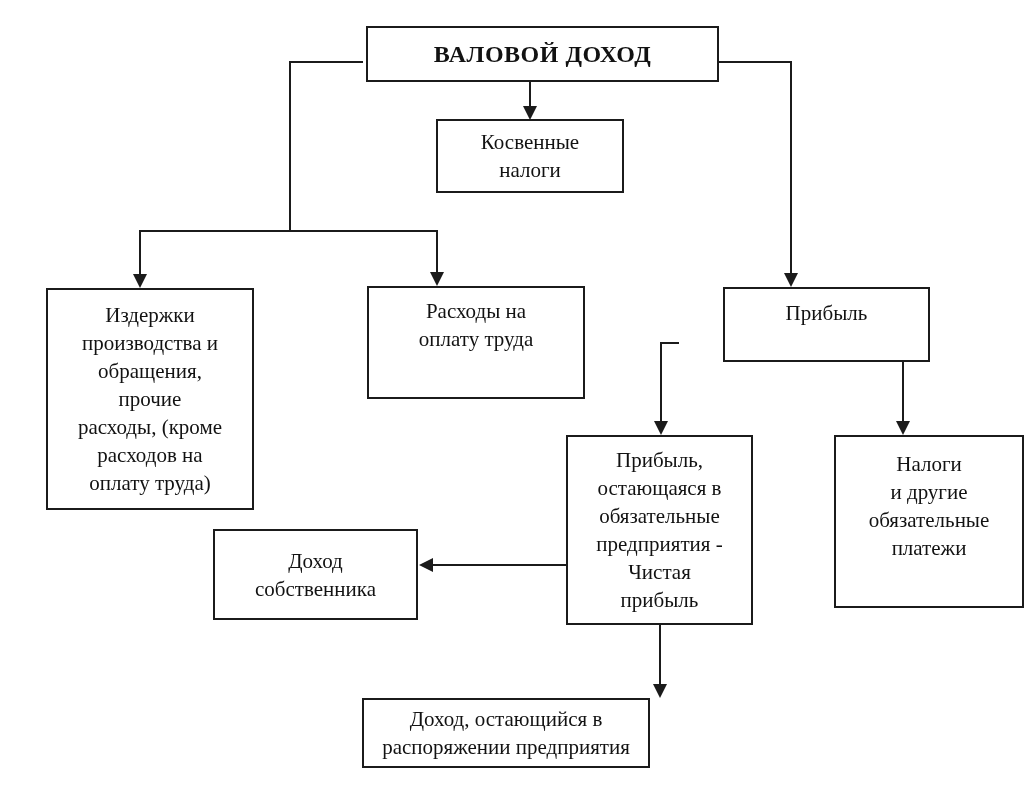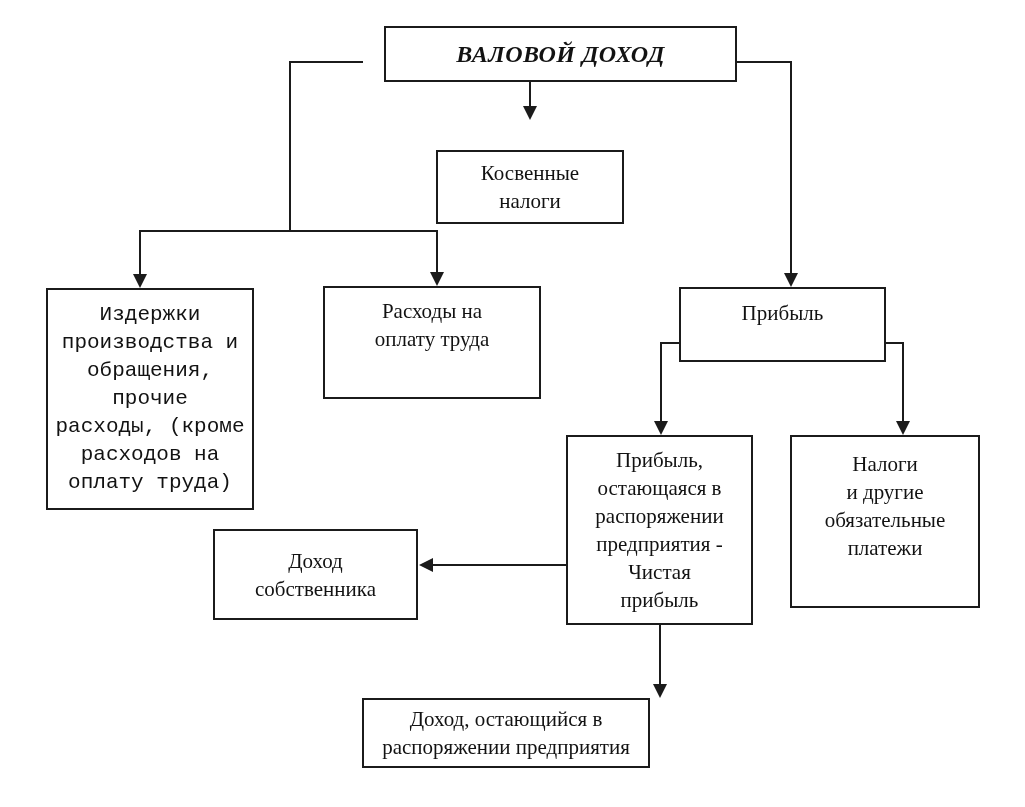--- a/index.html
+++ b/index.html
@@ -33,30 +33,31 @@
     align-items: center;
     justify-content: center;
     text-align: center;
     white-space: pre-line;
     font-size: 21px;
     line-height: 28px;
     color: #121212;
   }
   .node.top-align {
     align-items: flex-start;
+    margin-left: 44px;
   }
   .node.title {
     font-weight: bold;
     font-size: 24px;
     letter-spacing: 0.5px;
   }
   
-  #node-gross-income       { left: 384px; top: 26px;  width: 353px; height: 56px; font-style: italic; }
-  #node-indirect-taxes     { left: 436px; top: 119px; width: 188px; height: 74px; margin-top: 31px; }
-  #node-production-costs   { left: 46px;  top: 288px; width: 208px; height: 222px; font-family: Liberation Mono, monospace; }
+  #node-gross-income       { left: 366px; top: 26px;  width: 353px; height: 56px; }
+  #node-indirect-taxes     { left: 436px; top: 119px; width: 188px; height: 74px; }
+  #node-production-costs   { left: 46px;  top: 288px; width: 208px; height: 222px; }
   #node-labor-costs        { left: 323px; top: 286px; width: 218px; height: 113px; padding-top: 9px; }
   #node-profit             { left: 679px; top: 287px; width: 207px; height: 75px; padding-top: 10px; }
   #node-net-profit         { left: 566px; top: 435px; width: 187px; height: 190px; }
   #node-taxes-other        { left: 790px; top: 435px; width: 190px; height: 173px; padding-top: 13px; }
   #node-owner-income       { left: 213px; top: 529px; width: 205px; height: 91px; }
   #node-enterprise-income  { left: 362px; top: 698px; width: 288px; height: 70px; }
 
   .line {
     stroke: #1b1b1b;
     stroke-width: 2;
@@ -128,21 +129,21 @@
 расходов на
 оплату труда)</div>
 
   <div id="node-labor-costs" class="node top-align">Расходы на
 оплату труда</div>
 
   <div id="node-profit" class="node top-align">Прибыль</div>
 
   <div id="node-net-profit" class="node">Прибыль,
 остающаяся в
-распоряжении
+обязательные
 предприятия -
 Чистая
 прибыль</div>
 
   <div id="node-taxes-other" class="node top-align">Налоги
 и другие
 обязательные
 платежи</div>
 
   <div id="node-owner-income" class="node">Доход

